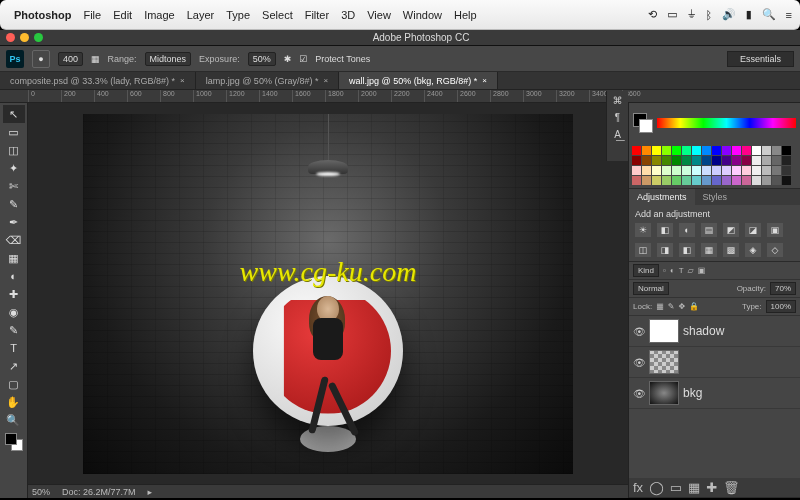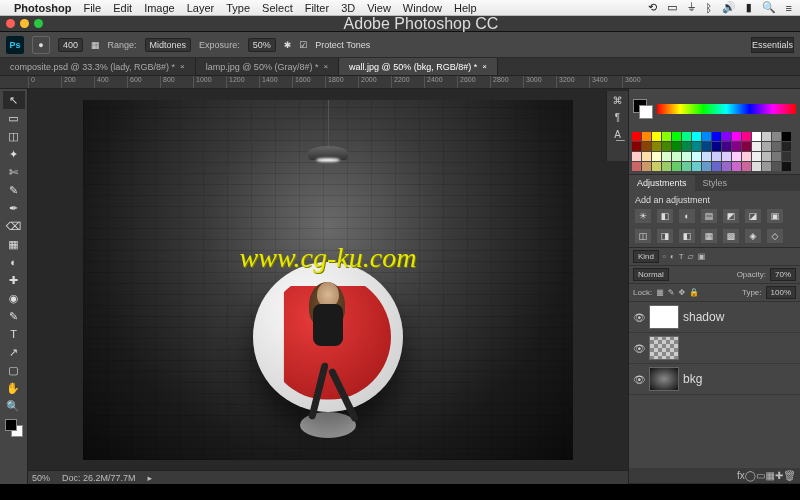--- a/index.html
+++ b/index.html
@@ -1,30 +1,30 @@
 <!DOCTYPE html>
 <html><head>
 <meta charset="utf-8">
 <style>
 * { margin: 0; padding: 0; box-sizing: border-box; font-family: "Lucida Grande", Arial, sans-serif; }
 body { width: 800px; height: 500px; overflow: hidden; background: #000; font-size: 10px; color: #ccc; }
-.mac-menubar { height: 16px; background: linear-gradient(#fafafa,#e8e8e8); display: flex; align-items: center; padding: 0 8px; border-bottom: 1px solid #bbb; color: #222; font-size: 11px; }
+.mac-menubar { height: 30px; background: linear-gradient(#fafafa,#e8e8e8); display: flex; align-items: center; padding: 0 8px; border-bottom: 1px solid #bbb; color: #222; font-size: 11px; border-radius: 6px; }
 .mac-menubar .apple { font-size: 13px; margin-right: 6px; }
 .mac-menubar .mi { margin-right: 12px; }
 .mac-menubar .spacer { flex: 1; }
 .mac-menubar .ricon { margin-left: 10px; font-size: 11px; }
 .titlebar { height: 16px; background: #3a3a3a; display: flex; align-items: center; padding: 0 6px; border-bottom: 1px solid #111; }
 .traffic { width: 9px; height: 9px; border-radius: 50%; margin-right: 5px; }
 .tl-red { background: #ff5f57; } .tl-yel { background: #febc2e; } .tl-grn { background: #28c840; }
-.titlebar .title { flex: 1; text-align: center; color: #ddd; font-size: 16px; }
+.titlebar .title { flex: 1; text-align: center; color: #ddd; font-size: 10px; }
 .optbar { height: 26px; background: #474747; display: flex; align-items: center; padding: 0 6px; gap: 8px; border-bottom: 1px solid #2a2a2a; font-size: 9px; color: #ddd; }
 .optbar .ps { width: 18px; height: 18px; background: #001d26; color: #31c5f0; display: flex; align-items: center; justify-content: center; font-weight: bold; font-size: 9px; border-radius: 2px; }
 .optbar .drop { background: #353535; border: 1px solid #222; padding: 1px 4px; border-radius: 2px; }
 .optbar .lbl { color: #bbb; }
-.optbar .workspace { margin-left: auto; background: #2f2f2f; padding: 2px 0; border: 1px solid #222; }
+.optbar .workspace { margin-left: auto; background: #2f2f2f; padding: 2px 12px; border: 1px solid #222; }
 .tabbar { height: 18px; background: #333; display: flex; align-items: stretch; border-bottom: 1px solid #222; }
 .tabbar .tab { padding: 2px 10px; font-size: 9px; color: #aaa; border-right: 1px solid #222; display: flex; align-items: center; }
 .tabbar .tab.active { background: #454545; color: #fff; }
 .tabbar .close { margin-left: 5px; font-size: 8px; }
 .ruler-h { height: 13px; background: #3a3a3a; border-bottom: 1px solid #222; display: flex; font-size: 7px; color: #999; overflow: hidden; padding-left: 28px; }
 .ruler-h span { width: 33px; flex-shrink: 0; border-left: 1px solid #555; padding-left: 2px; display: flex; align-items: flex-start; }
 .main { display: flex; height: 395px; background: #282828; }
 .toolbar { width: 28px; background: #454545; border-right: 1px solid #222; display: flex; flex-direction: column; align-items: center; padding-top: 2px; }
 .toolbar .tool { width: 22px; height: 18px; display: flex; align-items: center; justify-content: center; color: #ddd; font-size: 11px; cursor: pointer; }
 .toolbar .tool.sel { background: #2a2a2a; }
@@ -68,21 +68,21 @@
 .adjust .lbl { color: #ddd; margin-bottom: 4px; }
 .adj-icons { display: flex; flex-wrap: wrap; gap: 6px; }
 .adj-icons span { width: 16px; height: 14px; background: #555; display: flex; align-items: center; justify-content: center; font-size: 9px; color: #ddd; }
 .layers .opts { display: flex; align-items: center; padding: 2px 4px; gap: 4px; border-bottom: 1px solid #333; }
 .layers .opts .dd { background: #353535; padding: 1px 4px; border: 1px solid #222; font-size: 8px; }
 .layers .opts .sm { font-size: 8px; color: #bbb; }
 .layer-row { display: flex; align-items: center; padding: 3px 4px; border-bottom: 1px solid #383838; gap: 4px; }
 .layer-row .eye { width: 12px; color: #ccc; font-size: 10px; }
 .layer-row .thumb { width: 30px; height: 24px; background: #222; border: 1px solid #666; background-size: cover; }
 .layer-row .name { font-size: 12px; color: #ddd; }
-.layer-bottom { display: flex; justify-content: flex-end; padding: 2px 4px; font-size: 10px; color: #bbb; background: #3a3a3a; }
+.layer-bottom { display: flex; justify-content: flex-start; padding: 2px 4px; gap: 6px; font-size: 13px; color: #bbb; background: #3a3a3a; }
 </style>
 </head>
 <body>
 
 <div class="mac-menubar">
   <span class="apple"></span>
   <span class="mi" style="font-weight:bold">Photoshop</span>
   <span class="mi">File</span>
   <span class="mi">Edit</span>
   <span class="mi">Image</span>

